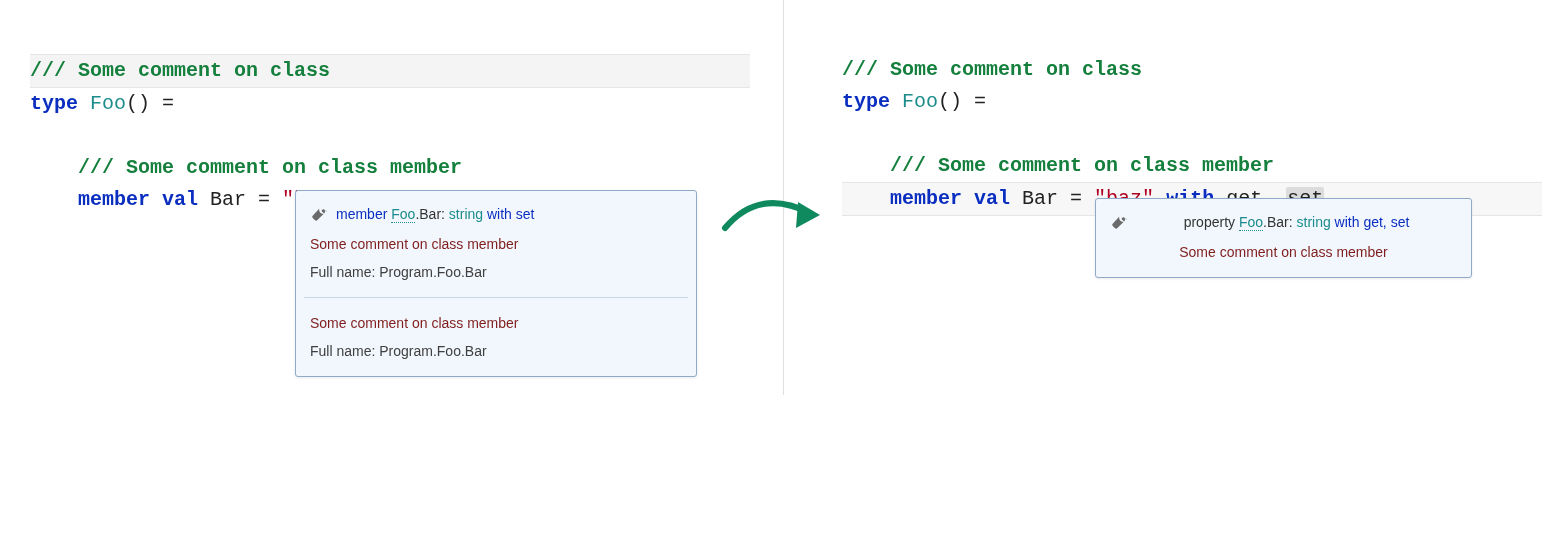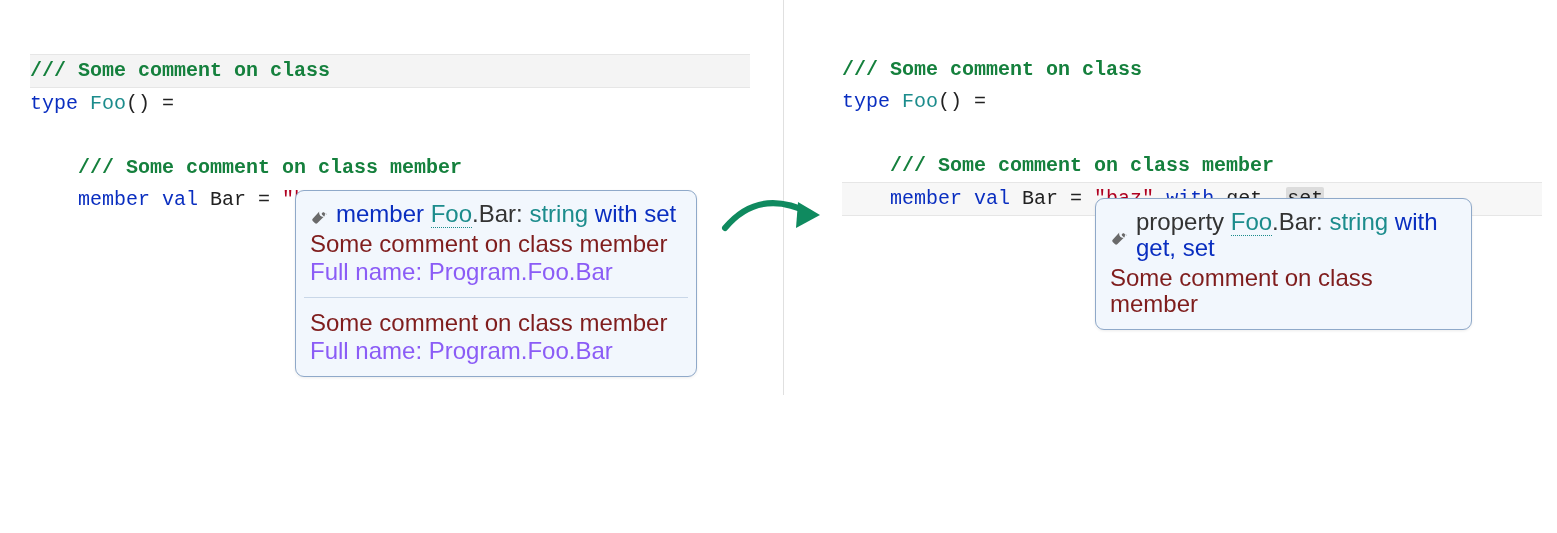--- a/index.html
+++ b/index.html
@@ -24,21 +24,21 @@
     font-family: Consolas, "Courier New", monospace;
     font-size: 20px;
     line-height: 32px;
     white-space: pre;
   }
   .code.left  { left: 30px;  width: 720px; }
   .code.right { left: 842px; width: 700px; }
 
   
   .tok-doc    { color: #15803d; font-weight: 600; }
-  .tok-kw     { color: #0a2ec0; font-weight: 400; }
+  .tok-kw     { color: #0a2ec0; font-weight: 700; }
   .tok-type   { color: #1c8c8c; }
   .tok-punc   { color: #222; }
   .tok-str    { color: #b00020; }
 
   
   .line-hl {
     display: inline-block;
     width: 100%;
     background: #f4f4f4;
     border-top: 1px solid #e6e6e6;
@@ -51,29 +51,29 @@
     background: #dcdcdc;
     border-radius: 2px;
     padding: 0 1px;
   }
 
   
   .tooltip {
     position: absolute;
     background: #f2f7fd;
     border: 1px solid #8fa9c9;
-    border-radius: 9px;
+    border-radius: 3px;
     font-family: "Segoe UI", Arial, sans-serif;
-    font-size: 24px;
+    font-size: 14px;
     line-height: 26px;
     color: #333;
     box-shadow: 0 1px 3px rgba(0,0,0,.08);
   }
   .tooltip.left  { left: 295px; top: 190px; width: 400px; }
-  .tooltip.right { left: 1095px; top: 198px; width: 375px; }
+  .tooltip.right { left: 1095px; top: 198px; width: 375px; text-align: center; }
 
   .tooltip .section {
     padding: 10px 14px 12px 14px;
   }
   .tooltip .divider {
     border-top: 1px solid #c9d7e8;
     margin: 0 8px;
   }
   .tooltip .sig {
     display: flex;
@@ -82,21 +82,21 @@
     margin-bottom: 4px;
   }
   .tooltip .wrench {
     flex: 0 0 auto;
     display: inline-block;
     width: 18px;
     height: 18px;
   }
   .tooltip .sig-text { flex: 1 1 auto; }
   .tooltip .desc    { color: #7f1d1d; margin-top: 2px; }
-  .tooltip .full    { color: #8b5cf6; margin-top: 2px; }
+  .tooltip .full    { color: #404040; margin-top: 2px; }
 
   .sig-text .kw   { color: #0a2ec0; }
   .sig-text .type { color: #1c8c8c; border-bottom: 1px dotted #1c8c8c; }
   .sig-text .link { color: #1c8c8c; }
   .sig-text .dim  { color: #333; }
 
   
   .arrow {
     position: absolute;
     left: 720px;

